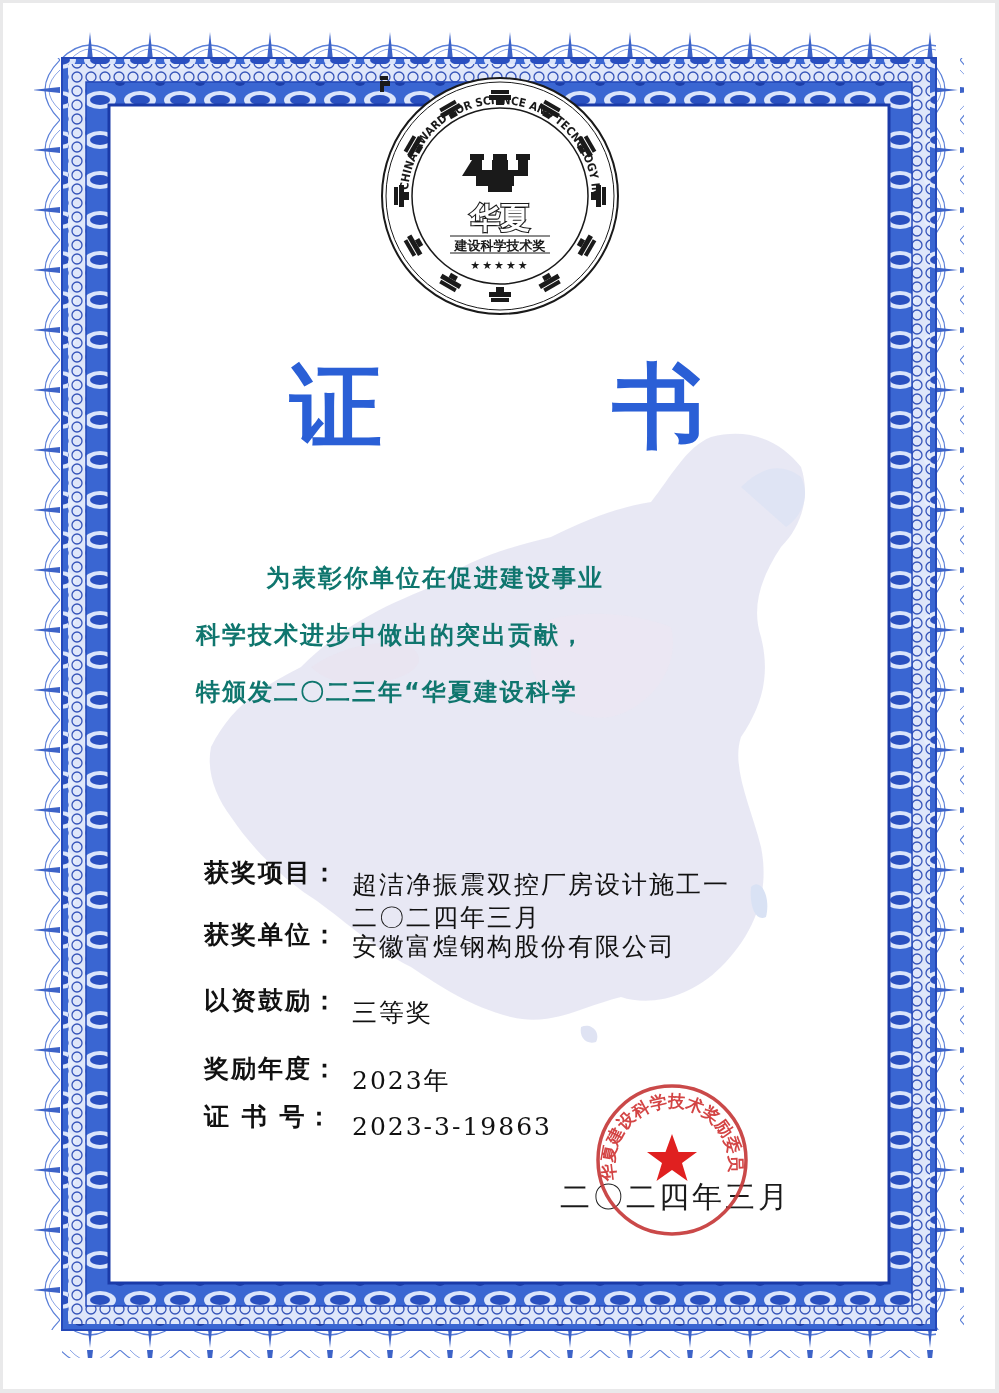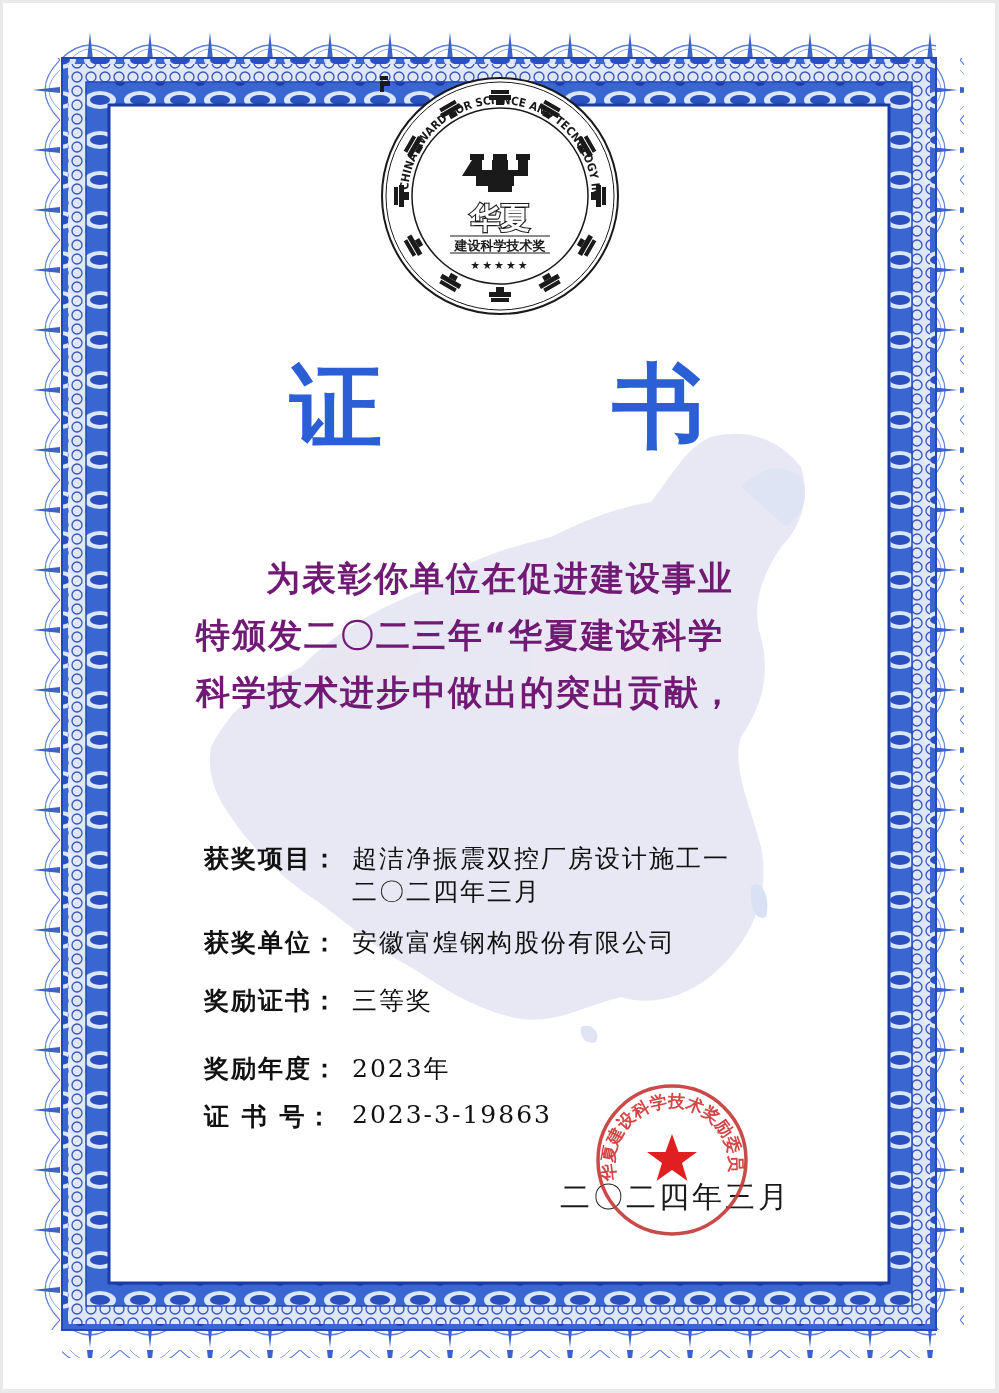--- a/index.html
+++ b/index.html
@@ -25,33 +25,33 @@
     }
     .title span {
       position: absolute; top: 0; font-size: 92px; line-height: 100px; font-weight: bold; color: #2a5fd6;
       font-family: "DejaVu Serif", serif;
     }
     .title .t1 { left: 290px; }
     .title .t2 { left: 612px; }
 
     .body-text {
       position: absolute; left: 196px; top: 550px; width: 620px;
-      font-family: "DejaVu Sans", sans-serif; font-weight: bold; color: #701a75;
-      font-size: 34px; line-height: 57px; letter-spacing: 2px;
+      font-family: "DejaVu Sans", sans-serif; font-weight: bold; color: #0f766e;
+      font-size: 24px; line-height: 57px; letter-spacing: 2px;
     }
     .body-text .line { white-space: nowrap; height: 57px; }
     .body-text .indent { padding-left: 70px; }
 
     .details {
       position: absolute; left: 204px; top: 838px; width: 600px;
       font-family: "DejaVu Sans", sans-serif; color: #111; font-size: 25px;
     }
     .row { position: absolute; left: 0; white-space: nowrap; }
     .row .label { display: inline-block; width: 148px; font-weight: bold; letter-spacing: 2px; }
-    .row .value { display: inline-block; vertical-align: top; font-family: "DejaVu Serif", serif; letter-spacing: 2px; }
+    .row .value { display: inline-block; vertical-align: top; font-family: "DejaVu Serif", serif; letter-spacing: 2px; margin-top: 12px; }
     .row .value .l2 { display: block; }
 
     .date {
       position: absolute; left: 560px; top: 1177px; font-family: "DejaVu Serif", serif; font-size: 30px; color: #1a1a1a; letter-spacing: 3px; white-space: nowrap;
     }
     .seal { position: absolute; left: 594px; top: 1082px; width: 156px; height: 156px; }
   </style>
 </head>
 <body>
 
@@ -211,33 +211,33 @@
   <text x="120" y="193" text-anchor="middle" font-family="DejaVu Sans, sans-serif" font-size="11" fill="#1a1a1a" letter-spacing="2">★★★★★</text>
 </svg>
 
 <div class="title">
   <span class="t1">证</span>
   <span class="t2">书</span>
 </div>
 
 <div class="body-text">
   <div class="line indent">为表彰你单位在促进建设事业</div>
+  <div class="line">科学技术进步中做出的突出贡献，</div>
   <div class="line">特颁发二〇二三年“华夏建设科学</div>
-  <div class="line">科学技术进步中做出的突出贡献，</div>
 </div>
 
 <div class="details">
-  <div class="row" style="top:4px">
+  <div class="row" style="top:18px">
     <span class="label">获奖项目：</span><span class="value"><span class="l2">超洁净振震双控厂房设计施工一</span><span class="l2">二〇二四年三月</span></span>
   </div>
-  <div class="row" style="top:88px">
+  <div class="row" style="top:80px">
     <span class="label">获奖单位：</span><span class="value">安徽富煌钢构股份有限公司</span>
   </div>
   <div class="row" style="top:146px">
-    <span class="label">奖励证书：</span><span class="value">三等奖</span>
+    <span class="label">以资鼓励：</span><span class="value">三等奖</span>
   </div>
   <div class="row" style="top:214px">
     <span class="label">奖励年度：</span><span class="value">2023年</span>
   </div>
   <div class="row" style="top:262px">
     <span class="label">证 书 号：</span><span class="value">2023-3-19863</span>
   </div>
 </div>
 
 <div class="date">二〇二四年三月</div>

